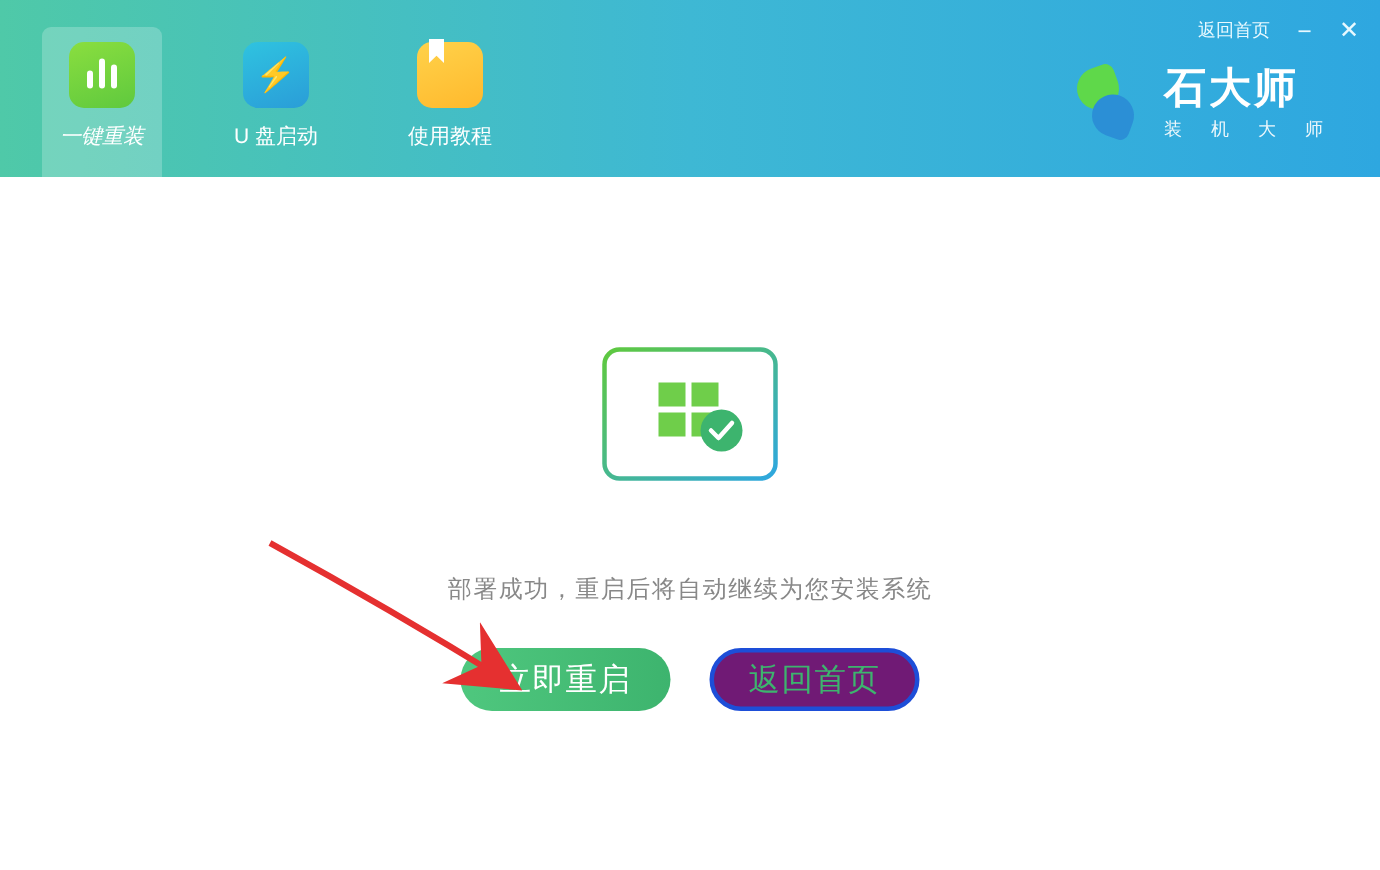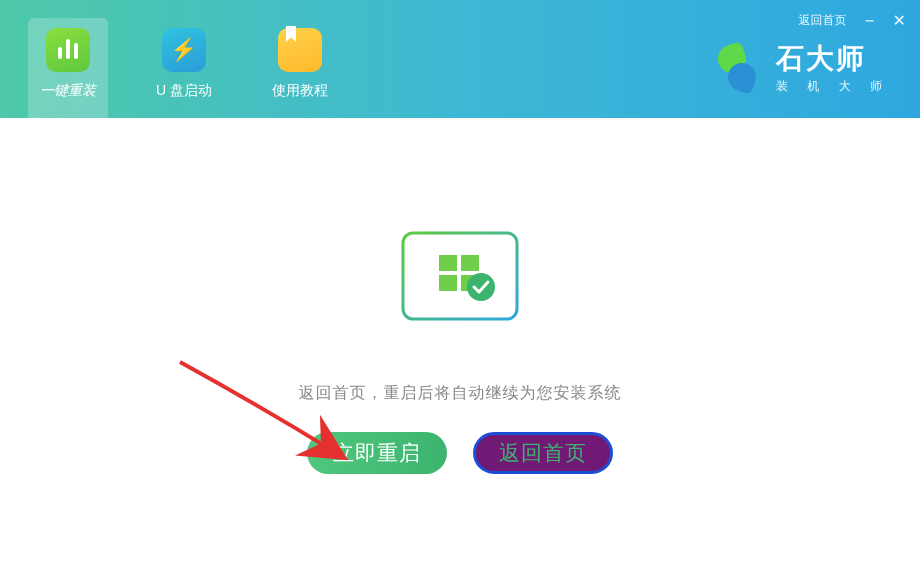--- a/index.html
+++ b/index.html
@@ -200,21 +200,21 @@
       <rect x="54" y="30" width="18" height="16" fill="#6fce4a"></rect>
       <rect x="76" y="30" width="18" height="16" fill="#6fce4a"></rect>
       <rect x="54" y="50" width="18" height="16" fill="#6fce4a"></rect>
       <rect x="76" y="50" width="18" height="16" fill="#6fce4a"></rect>
 
       <circle cx="96" cy="62" r="14" fill="#3db46e"></circle>
       <path d="M89 62 l5 5 l9 -10" stroke="#fff" stroke-width="3" fill="none" stroke-linecap="round" stroke-linejoin="round"></path>
     </svg>
   </div>
 
-  <div class="status-text">返回首页，重启后将自动继续为您安装系统</div>
+  <div class="status-text">部署成功，重启后将自动继续为您安装系统</div>
 
   <div class="buttons">
     <div class="btn-primary">立即重启</div>
     <div class="btn-secondary">返回首页</div>
   </div>
 
   <svg class="red-arrow" width="200" height="120">
     <defs>
       <marker id="ah" markerWidth="12" markerHeight="12" refX="9" refY="6" orient="auto">
         <path d="M0,0 L12,6 L0,12 L4,6 Z" fill="#e53030"></path>

